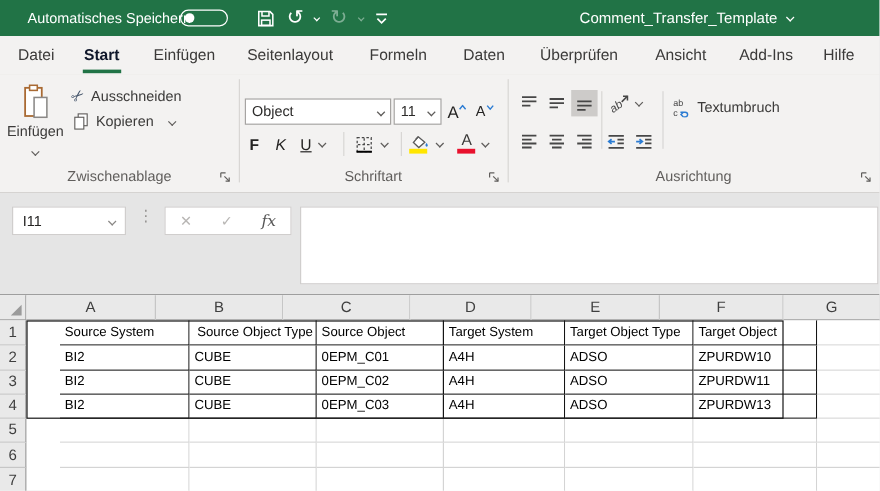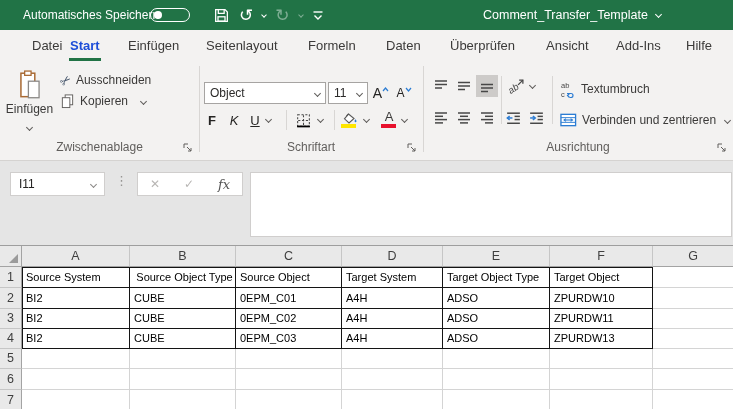--- a/index.html
+++ b/index.html
@@ -16,21 +16,21 @@
   .qat .uglyph{font-size:17px;line-height:17px;font-family:"DejaVu Sans",sans-serif;}
   .dim{opacity:.42;}
   .chv{display:inline-block;width:5px;height:5px;border-right:1.3px solid #5f5d5b;border-bottom:1.3px solid #5f5d5b;transform:rotate(45deg);}
   .chv.w{border-color:#fff;}
   .doc-title{position:absolute;left:483px;top:0;height:30px;line-height:30px;color:#fff;font-size:12.5px;}
   .doc-title .chv{margin-left:8px;margin-bottom:2px;}
 
   
   .tabrow{position:absolute;left:0;top:30px;width:733px;height:32px;background:#f3f2f1;}
   .tab{position:absolute;top:0;height:32px;line-height:32px;font-size:13px;color:#3b3a39;cursor:default;}
-  .tab.active{color:#1d4ed8;font-weight:600;}
+  .tab.active{color:#0f172a;font-weight:600;}
   .tab.active::after{content:"";position:absolute;left:-1px;right:-1px;bottom:1px;height:3px;background:#217346;}
 
   
   .ribbon{position:absolute;left:0;top:62px;width:733px;height:99px;background:#f3f2f1;border-bottom:1px solid #d5d3d1;}
   .gsep{position:absolute;top:4px;height:86px;width:1px;background:#d8d6d4;}
   .grouplabel{position:absolute;bottom:6px;font-size:12px;color:#605e5c;text-align:center;}
   .launcher{position:absolute;bottom:7px;width:11px;height:11px;}
   .rbtn-label{font-size:12px;color:#3b3a39;white-space:nowrap;}
   .smallrow{position:absolute;display:flex;align-items:center;gap:5px;height:18px;}
   .bigbtn{position:absolute;left:2px;top:4px;width:55px;height:88px;text-align:center;}
@@ -56,21 +56,21 @@
         font-size:12px;color:#000;padding:2px 4px;}
 
   
   .grid{position:absolute;left:0;top:245px;width:733px;height:164px;background:#fff;border-top:1px solid #9e9e9e;}
   .hd{position:absolute;background:#e9e9e9;color:#3f3f3f;font-size:12.5px;}
   .colhd{text-align:center;border-right:1px solid #c6c6c6;border-bottom:1px solid #a3a3a3;}
   .rowhd{text-align:center;border-bottom:1px solid #c6c6c6;border-right:1px solid #a3a3a3;}
   .corner{position:absolute;background:#e9e9e9;border-right:1px solid #a3a3a3;border-bottom:1px solid #a3a3a3;}
   .corner .tri{position:absolute;right:3px;bottom:3px;width:0;height:0;border-left:9px solid transparent;border-bottom:9px solid #9b9b9b;}
   .cell{position:absolute;background:#fff;border-right:1px solid #d4d4d4;border-bottom:1px solid #d4d4d4;
-        font-size:11px;color:#000;padding-left:4px;white-space:nowrap;overflow:hidden;}
+        font-size:11px;color:#000;padding-left:4px;white-space:nowrap;overflow:hidden;margin-left:28px;}
   .cell.data{border-right:1px solid #141414;border-bottom:1px solid #141414;}
   .range{position:absolute;border:1px solid #141414;pointer-events:none;}
   svg{display:block;}
 </style>
 </head>
 <body>
 
 <div id="app">
 
   <div class="titlebar">
@@ -90,21 +90,21 @@
       <span class="chv w dim" style="width:4px;height:4px"></span>
       <svg width="12" height="11" viewBox="0 0 12 11">
         <path d="M1.5 2h9" stroke="#fff" stroke-width="1.4"></path>
         <path d="M2.5 5.5l3.5 3.5 3.5-3.5" fill="none" stroke="#fff" stroke-width="1.4"></path>
       </svg>
     </span>
     <span class="doc-title"><span>Comment_Transfer_Template</span><span class="chv w"></span></span>
   </div>
 
   <div class="tabrow" id="tabs">
-      <div class="tab" style="left: 32px;">Datei</div>
+      <div class="tab" style="left: 15px;">Datei</div>
       <div class="tab active" style="left: 70px;">Start</div>
       <div class="tab" style="left: 128px;">Einfügen</div>
       <div class="tab" style="left: 206px;">Seitenlayout</div>
       <div class="tab" style="left: 308px;">Formeln</div>
       <div class="tab" style="left: 386px;">Daten</div>
       <div class="tab" style="left: 450px;">Überprüfen</div>
       <div class="tab" style="left: 546px;">Ansicht</div>
       <div class="tab" style="left: 616px;">Add-Ins</div>
       <div class="tab" style="left: 686px;">Hilfe</div>
     </div>
@@ -298,30 +298,20 @@
     </div>
     <div class="vthin" style="left:552px;top:14px;height:48px"></div>
     <div class="smallrow" style="left:560px;top:18px">
       <svg width="16" height="17" viewBox="0 0 16 17">
         <text x="1" y="7" font-size="7.5" fill="#474747">ab</text>
         <text x="1" y="16" font-size="7.5" fill="#474747">c</text>
         <path d="M7 12.5h4a2 2 0 0 1 0 4h-1.5" fill="none" stroke="#2b7cd3" stroke-width="1.2"></path>
         <path d="M11 14.5l-2 2 2 2" fill="none" stroke="#2b7cd3" stroke-width="1.2" transform="translate(-1.5 -2)"></path>
       </svg>
       <span class="rbtn-label">Textumbruch</span>
-    </div>
-    <div class="smallrow" style="left:560px;top:49px">
-      <svg width="17" height="14" viewBox="0 0 18 14">
-        <rect x="1" y="1" width="15.5" height="12" fill="#fff" stroke="#2b7cd3" stroke-width="1.4"></rect>
-        <path d="M1 4.5h15.5M1 9.5h15.5" stroke="#2b7cd3"></path>
-        <path d="M4.5 7h8.5" stroke="#2b7cd3" stroke-width="1.2"></path>
-        <path d="M6.3 5.5L4.3 7l2 1.5M11.2 5.5l2 1.5-2 1.5" fill="none" stroke="#2b7cd3" stroke-width="1.2"></path>
-      </svg>
-      <span class="rbtn-label">Verbinden und zentrieren</span>
-      <span class="chv" style="margin-left:4px"></span>
     </div>
     <div class="grouplabel" style="left:423px;width:310px">Ausrichtung</div>
     <svg class="launcher" style="left:716px" viewBox="0 0 11 11">
       <path d="M2 2h4M2 2v4" stroke="#605e5c" fill="none"></path>
         <path d="M5 5l4 4" stroke="#605e5c"></path>
         <path d="M9 6v3H6" fill="none" stroke="#605e5c"></path>
     </svg>
   </div>
 
   <div class="fzone">

